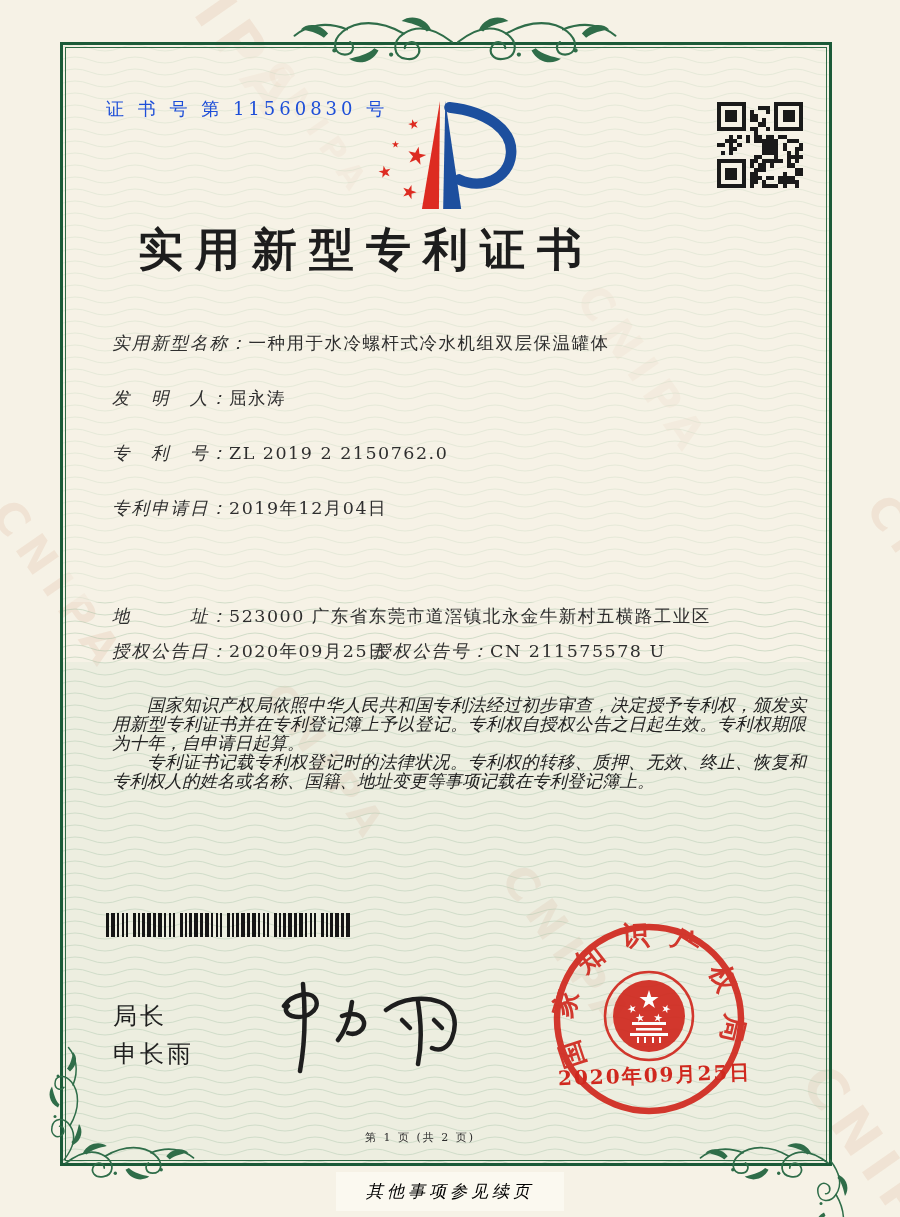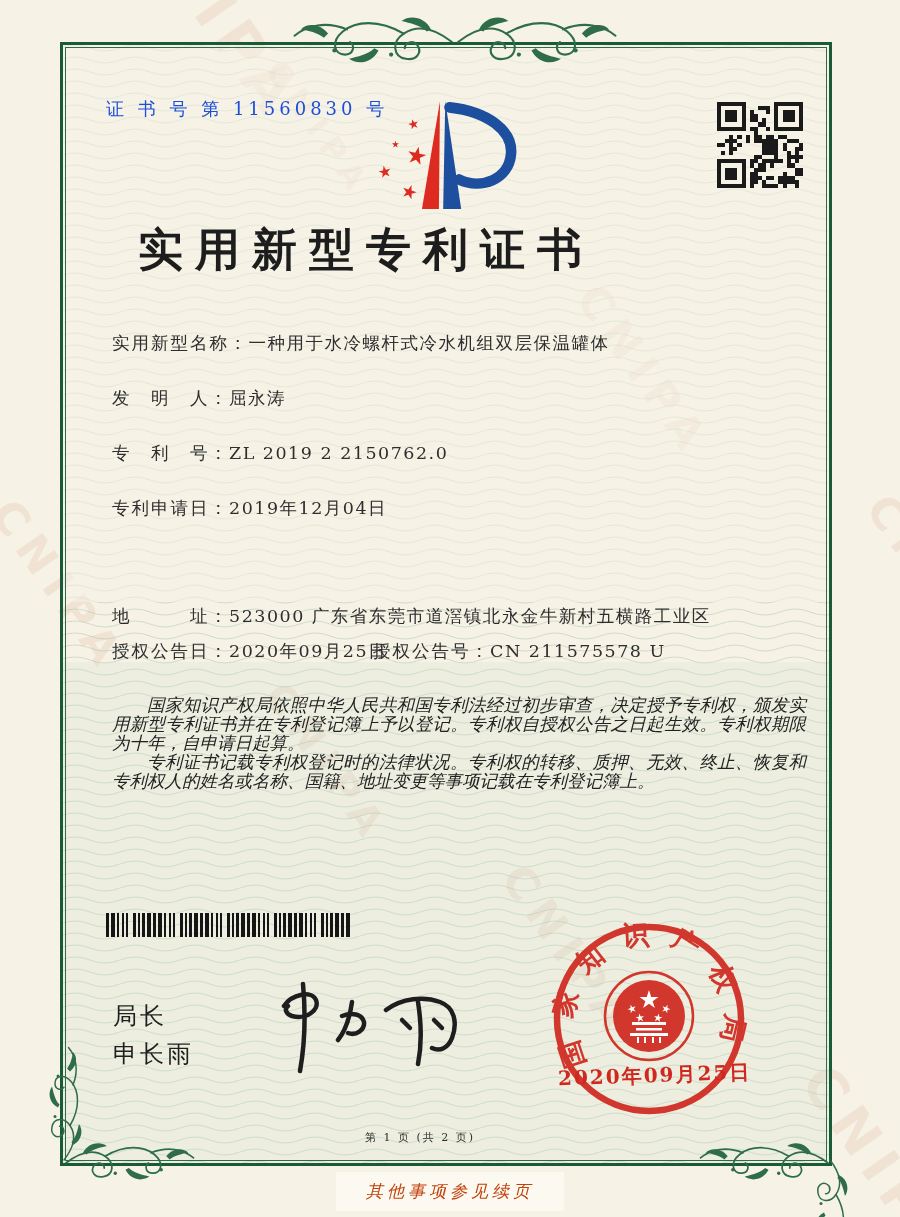--- a/index.html
+++ b/index.html
@@ -12,35 +12,35 @@
       letter-spacing:10px;white-space:nowrap;pointer-events:none;}
   
   .frame{position:absolute;left:60px;top:42px;width:772px;height:1124px;
          border:3px solid #1b5a38;box-sizing:border-box;}
   .frame-inner{position:absolute;inset:2px;border:1px solid #2e6b46;}
   
   .cert-no{position:absolute;left:106px;top:97px;font-size:18px;letter-spacing:4px;color:#1d4ed8;}
   .title{position:absolute;left:0;top:220px;width:732px;text-align:center;font-size:45px;
          font-weight:bold;color:#1d1d1d;letter-spacing:12px;}
   .row{position:absolute;left:112px;width:700px;font-size:17.5px;color:#2e2e2e;letter-spacing:1px;}
-  .row .lbl{letter-spacing:2px;}
+  .row .lbl{letter-spacing:2px;font-style:italic;}
   .row .val{letter-spacing:1.5px;}
   .pair2{position:absolute;left:261px;top:0;}
   .paras{position:absolute;left:112px;top:697px;width:694px;font-size:17.5px;line-height:19px;
          color:#222;text-align:justify;font-style:italic;font-family:Liberation Mono, monospace;}
   .paras p{margin:0;text-indent:2em;}
   .signer{position:absolute;left:113px;font-size:24px;letter-spacing:3px;color:#1f1f1f;
           font-family:"DejaVu Sans","Liberation Sans",sans-serif;}
   .seal-date{position:absolute;left:558px;top:1062px;font-size:20px;color:#d0281e;
              letter-spacing:2px;font-weight:bold;transform:rotate(-2deg);}
   .footer-page{position:absolute;left:0;top:1130px;width:840px;text-align:center;
                font-size:11px;color:#2e2e2e;letter-spacing:2px;}
   .cont-note{position:absolute;left:0;top:1172px;width:900px;text-align:center;}
   .cont-note span{display:inline-block;background:#fbf9f0;padding:8px 30px;font-size:17px;
-                  font-style:italic;letter-spacing:4px;color:#c2410c;}
+                  font-style:italic;letter-spacing:4px;color:#000000;}
   .ring-text{font-size:27px;font-weight:bold;letter-spacing:19px;fill:#d0281e;}
   svg{display:block;}
 </style>
 </head>
 <body>
 
 <div class="page">
 
   <svg width="0" height="0" style="position:absolute">
     <defs>

